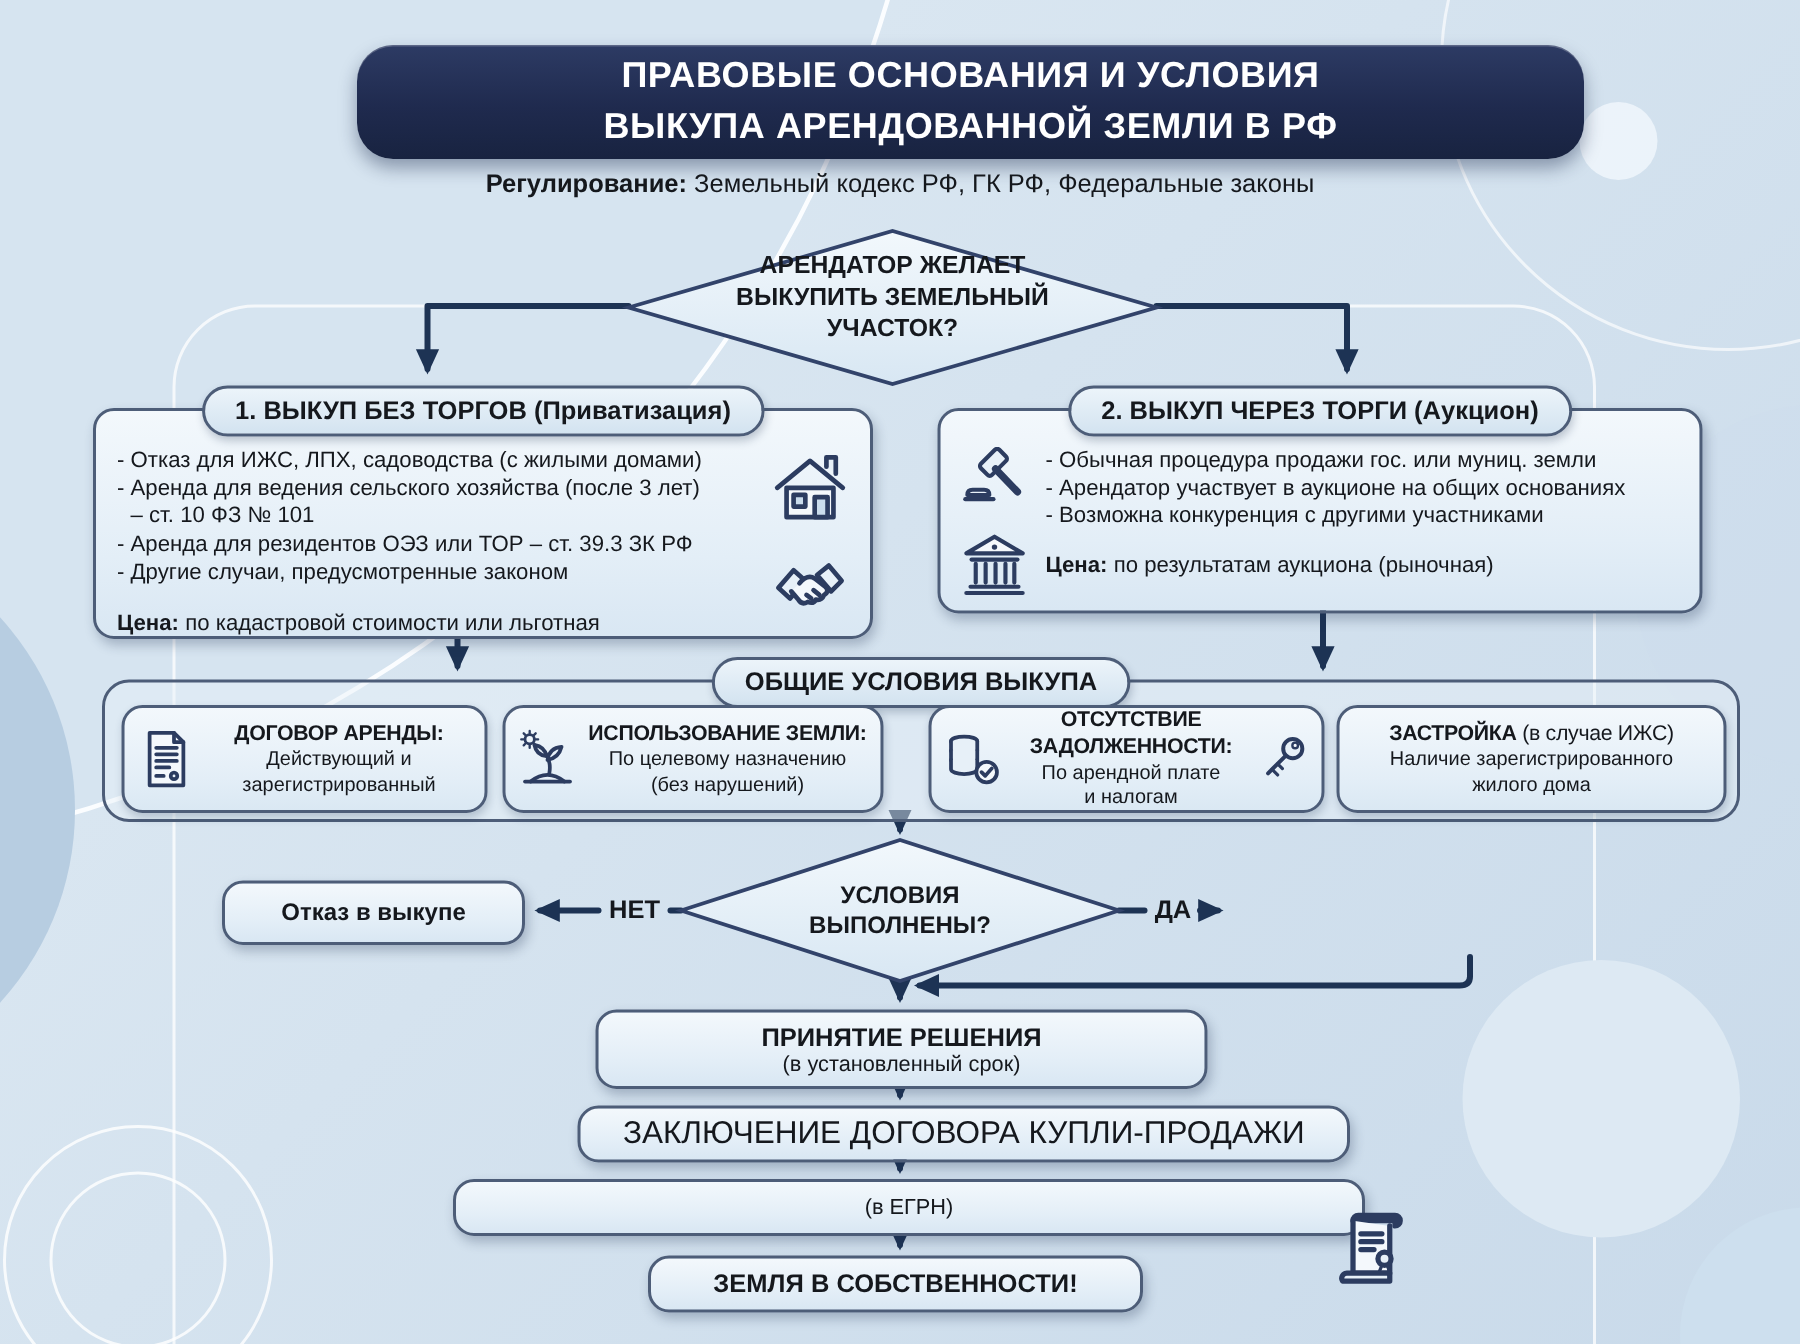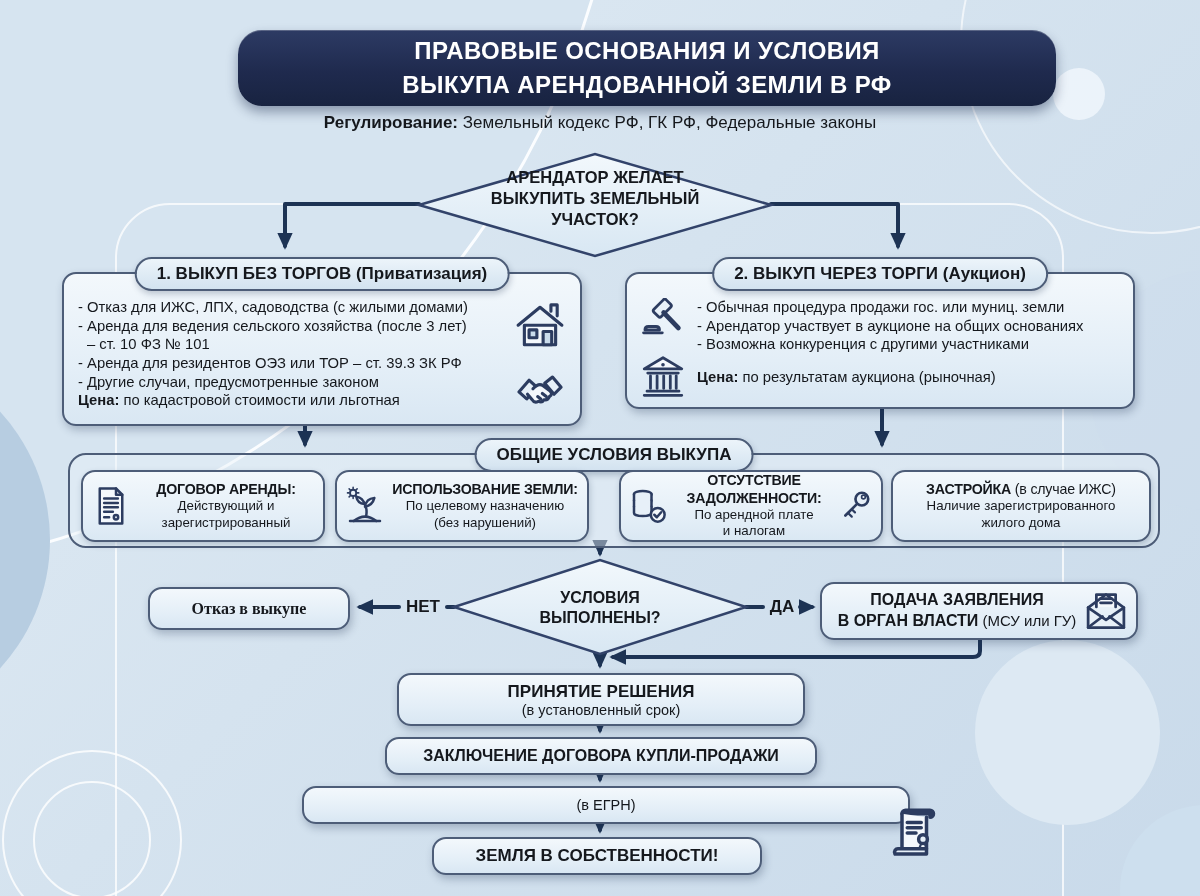--- a/index.html
+++ b/index.html
@@ -54,21 +54,21 @@
 
   
   .diamond-label{position:absolute;z-index:3;text-align:center;font-weight:bold;}
   .d1{left:430px;top:167px;width:330px;font-size:16.5px;line-height:1.28;}
   .d2{left:480px;top:588px;width:240px;font-size:16px;line-height:1.25;}
 
   
   .branch-body{display:flex;height:100%;box-sizing:border-box;padding:24px 10px 8px 14px;gap:6px;}
   .branch-text{flex:1;font-size:14.8px;line-height:1.26;}
   .branch-text .cont{padding-left:9px;}
-  .price{margin-top:0;}
+  .price{margin-top:16px;}
   .icon-col{width:60px;display:flex;flex-direction:column;align-items:center;justify-content:center;gap:12px;}
   .ic{width:50px;height:50px;}
   .ic *{stroke:#2c3c60;stroke-width:4;stroke-linecap:round;stroke-linejoin:round;fill:none;}
   .ic .f1{fill:#e7f0f8;}  .ic .f2{fill:#cadcec;}  .ic .f3{fill:#f4f8fc;}
   .ic .dot{fill:#2c3c60;stroke:none;}
   b{font-weight:bold;}
 
   
   .cond-container{
     position:absolute;left:68px;top:453px;width:1092px;height:95px;z-index:3;box-sizing:border-box;
@@ -81,29 +81,29 @@
     display:flex;align-items:center;gap:6px;padding:4px 8px;
     box-shadow:1px 3px 6px rgba(28,48,80,.22);
   }
   .card .ic{width:40px;height:40px;flex:0 0 auto;}
   .card-text{flex:1;text-align:center;font-size:13.3px;line-height:1.22;}
   .card-title{font-weight:bold;font-size:14.2px;letter-spacing:-.2px;}
   .card-note{font-weight:normal;}
 
   
   .small-label{position:absolute;z-index:3;font-weight:bold;font-size:17px;text-align:center;}
-  .refusal{left:148px;top:587px;width:202px;height:43px;font-weight:bold;font-size:16px;font-family:Liberation Serif, serif;}
+  .refusal{left:148px;top:587px;width:202px;height:43px;font-weight:bold;font-size:16px;}
   .submission{left:820px;top:582px;width:318px;height:58px;}
   .submission-inner{display:flex;align-items:center;height:100%;padding:0 8px 0 14px;box-sizing:border-box;gap:6px;}
   .submission-text{flex:1;text-align:center;font-weight:bold;font-size:16px;line-height:1.3;}
   .submission-text .normal{font-weight:normal;font-size:15px;}
   .step-decision{left:397px;top:673px;width:408px;height:53px;}
   .step-decision .t1{font-weight:bold;font-size:17px;}
   .step-decision .t2{font-size:14.5px;}
-  .step-contract{left:385px;top:737px;width:432px;height:38px;font-weight:bold;font-size:16px;}
+  .step-contract{left:385px;top:737px;width:515px;height:38px;font-weight:normal;font-size:21px;}
   .step-registration{left:302px;top:786px;width:608px;height:38px;font-size:15.5px;}
   .step-registration .b{font-weight:bold;}
   .step-registration .n{font-weight:normal;font-size:14.5px;}
   .step-final{left:432px;top:837px;width:330px;height:38px;font-weight:bold;font-size:17px;}
   .scroll-icon{position:absolute;left:888px;top:804px;width:56px;height:58px;z-index:3;}
 </style>
 </head>
 <body>
 
 <div class="canvas">
@@ -286,35 +286,20 @@
     <div>УСЛОВИЯ</div>
     <div>ВЫПОЛНЕНЫ?</div>
   </div>
   <div class="small-label" style="left:400px;top:597px;width:46px;">НЕТ</div>
   <div class="small-label" style="left:762px;top:597px;width:40px;">ДА</div>
 
   <div class="box refusal">
     <div class="center-col">Отказ в выкупе</div>
   </div>
 
-  <div class="box submission">
-    <div class="submission-inner">
-      <div class="submission-text">
-        <div>ПОДАЧА ЗАЯВЛЕНИЯ</div>
-        <div><span>В ОРГАН ВЛАСТИ</span><span class="normal"> (МСУ или ГУ)</span></div>
-      </div>
-      <svg class="ic" style="width:44px;height:44px;flex:0 0 auto;" viewBox="0 0 64 64">
-        <path class="f3" d="M18 26 v-18 h28 v18"></path>
-        <path d="M24 14 h16 M24 20 h16"></path>
-        <path d="M6 27 L32 8 L58 27"></path>
-        <path class="f1" d="M6 27 v29 h52 v-29 l-26 18 z"></path>
-        <path d="M6 56 l21 -16 M58 56 l-21 -16"></path>
-      </svg>
-    </div>
-  </div>
 
   <div class="box step-decision">
     <div class="center-col">
       <div class="t1">ПРИНЯТИЕ РЕШЕНИЯ</div>
       <div class="t2">(в установленный срок)</div>
     </div>
   </div>
 
   <div class="box step-contract">
     <div class="center-col">ЗАКЛЮЧЕНИЕ ДОГОВОРА КУПЛИ-ПРОДАЖИ</div>

